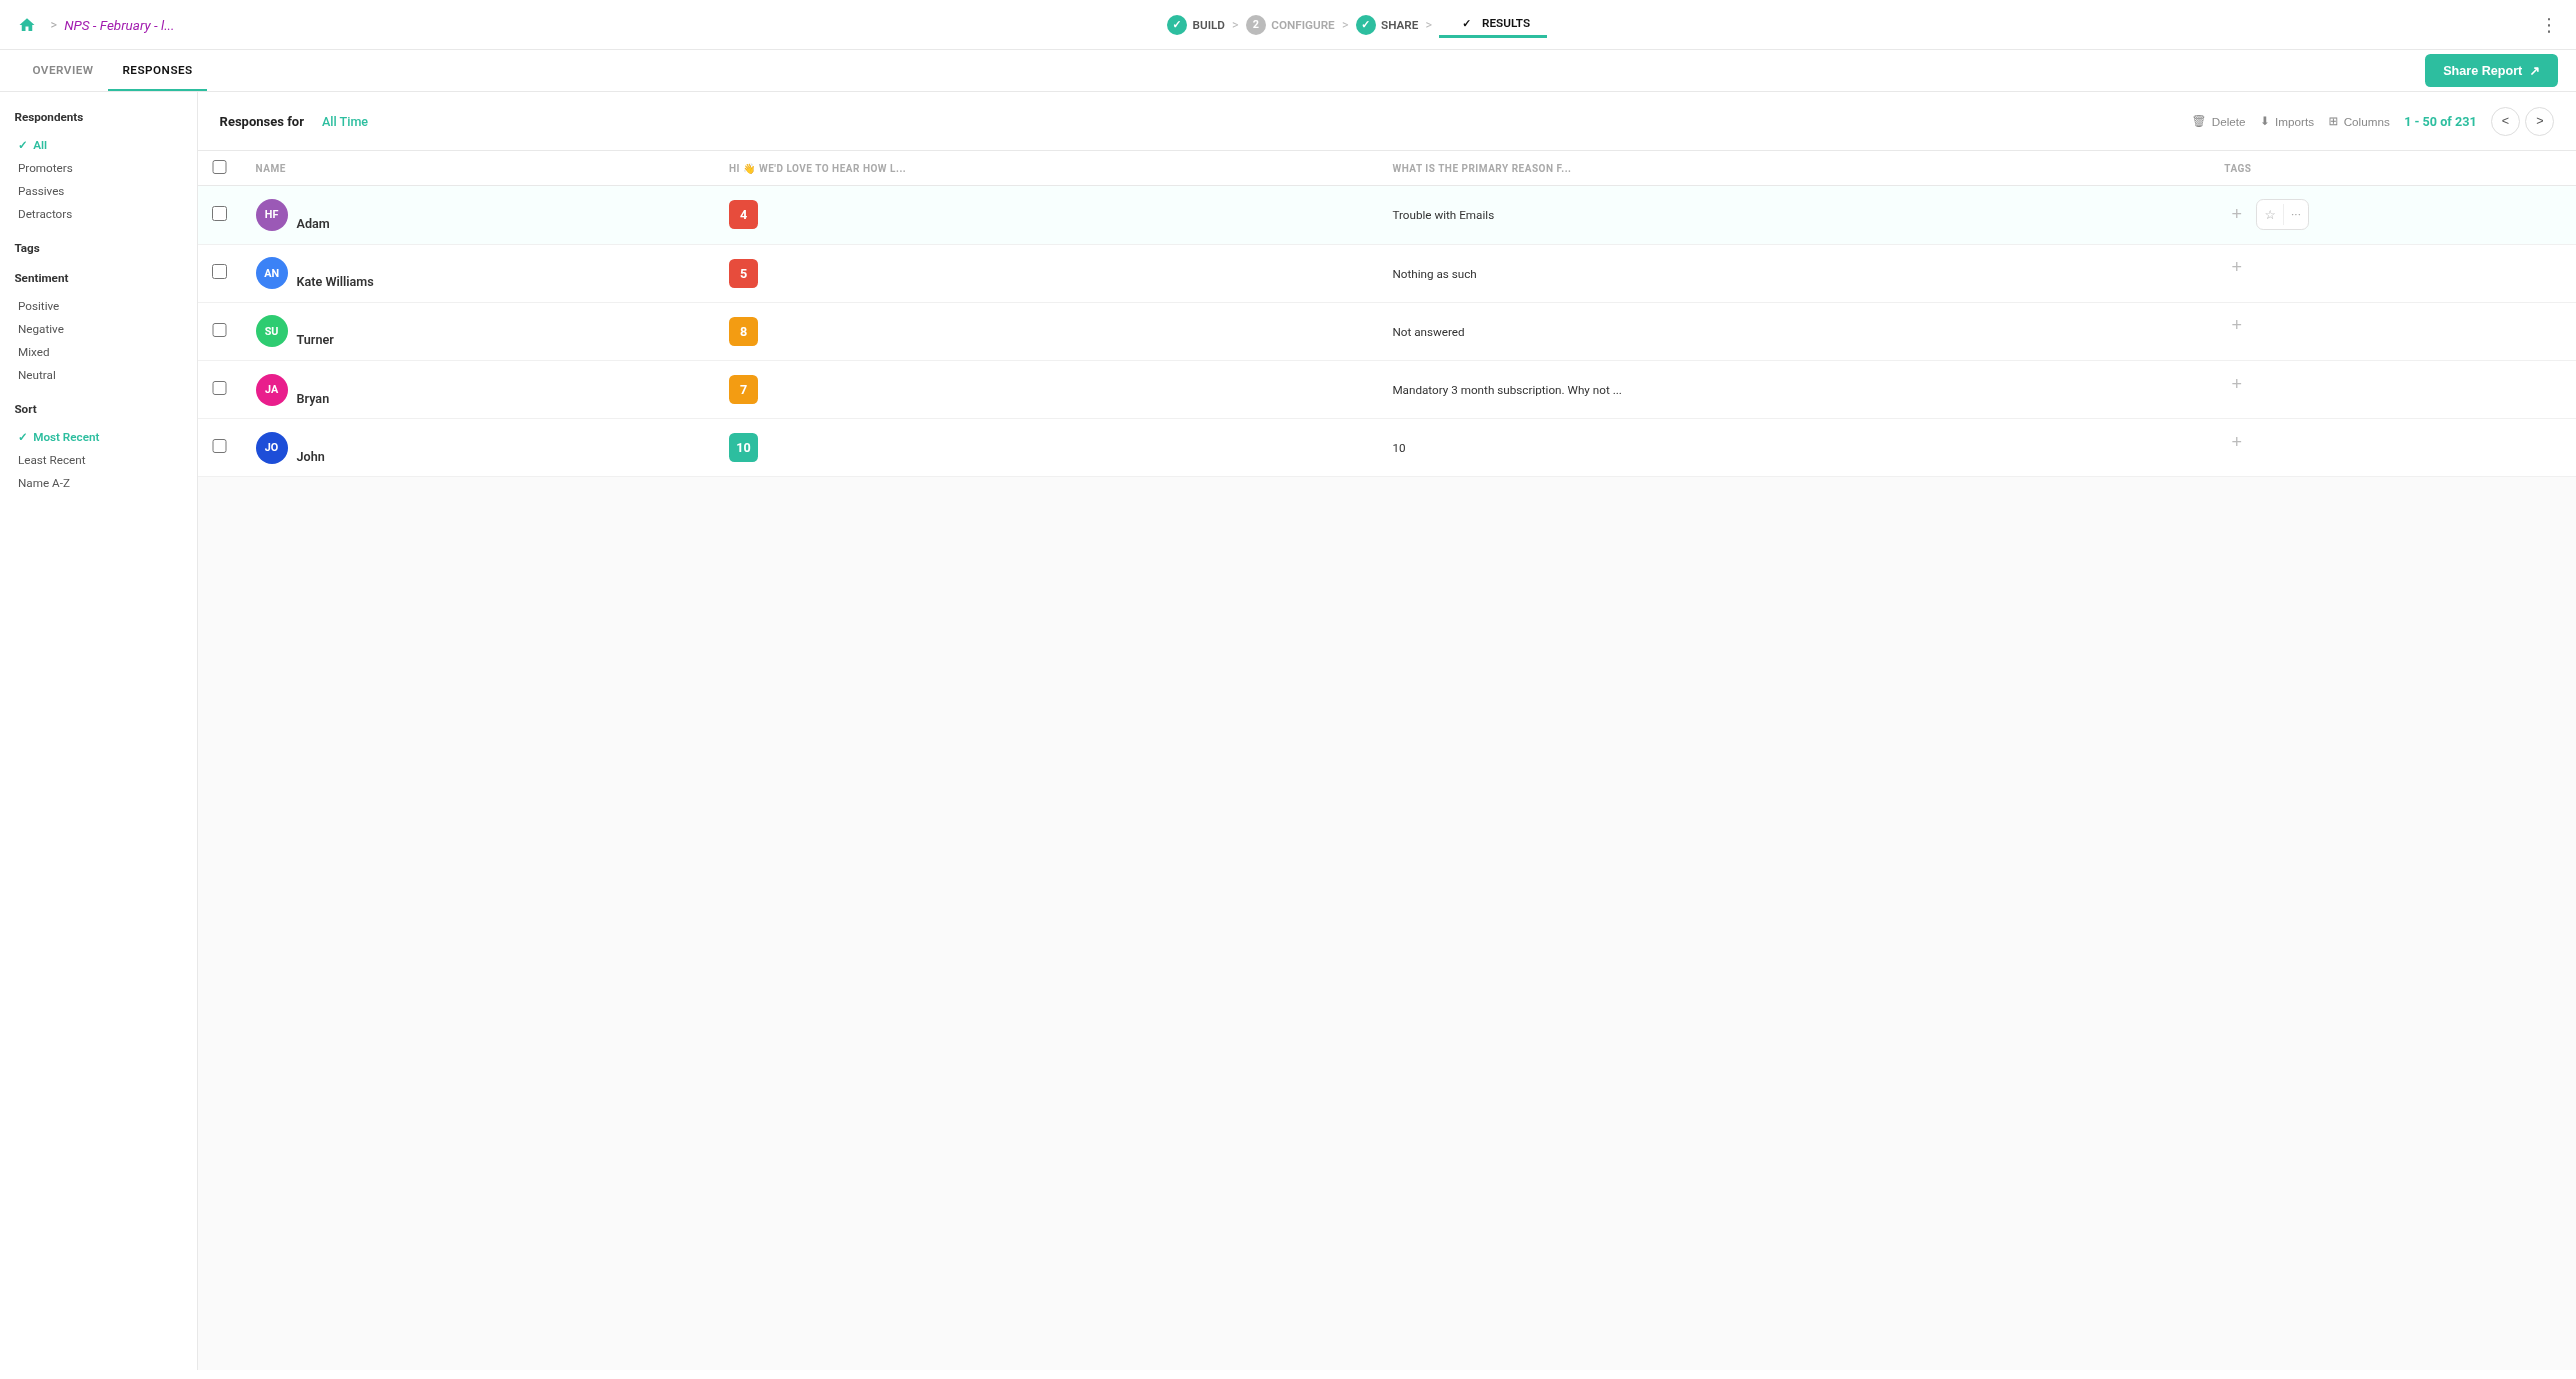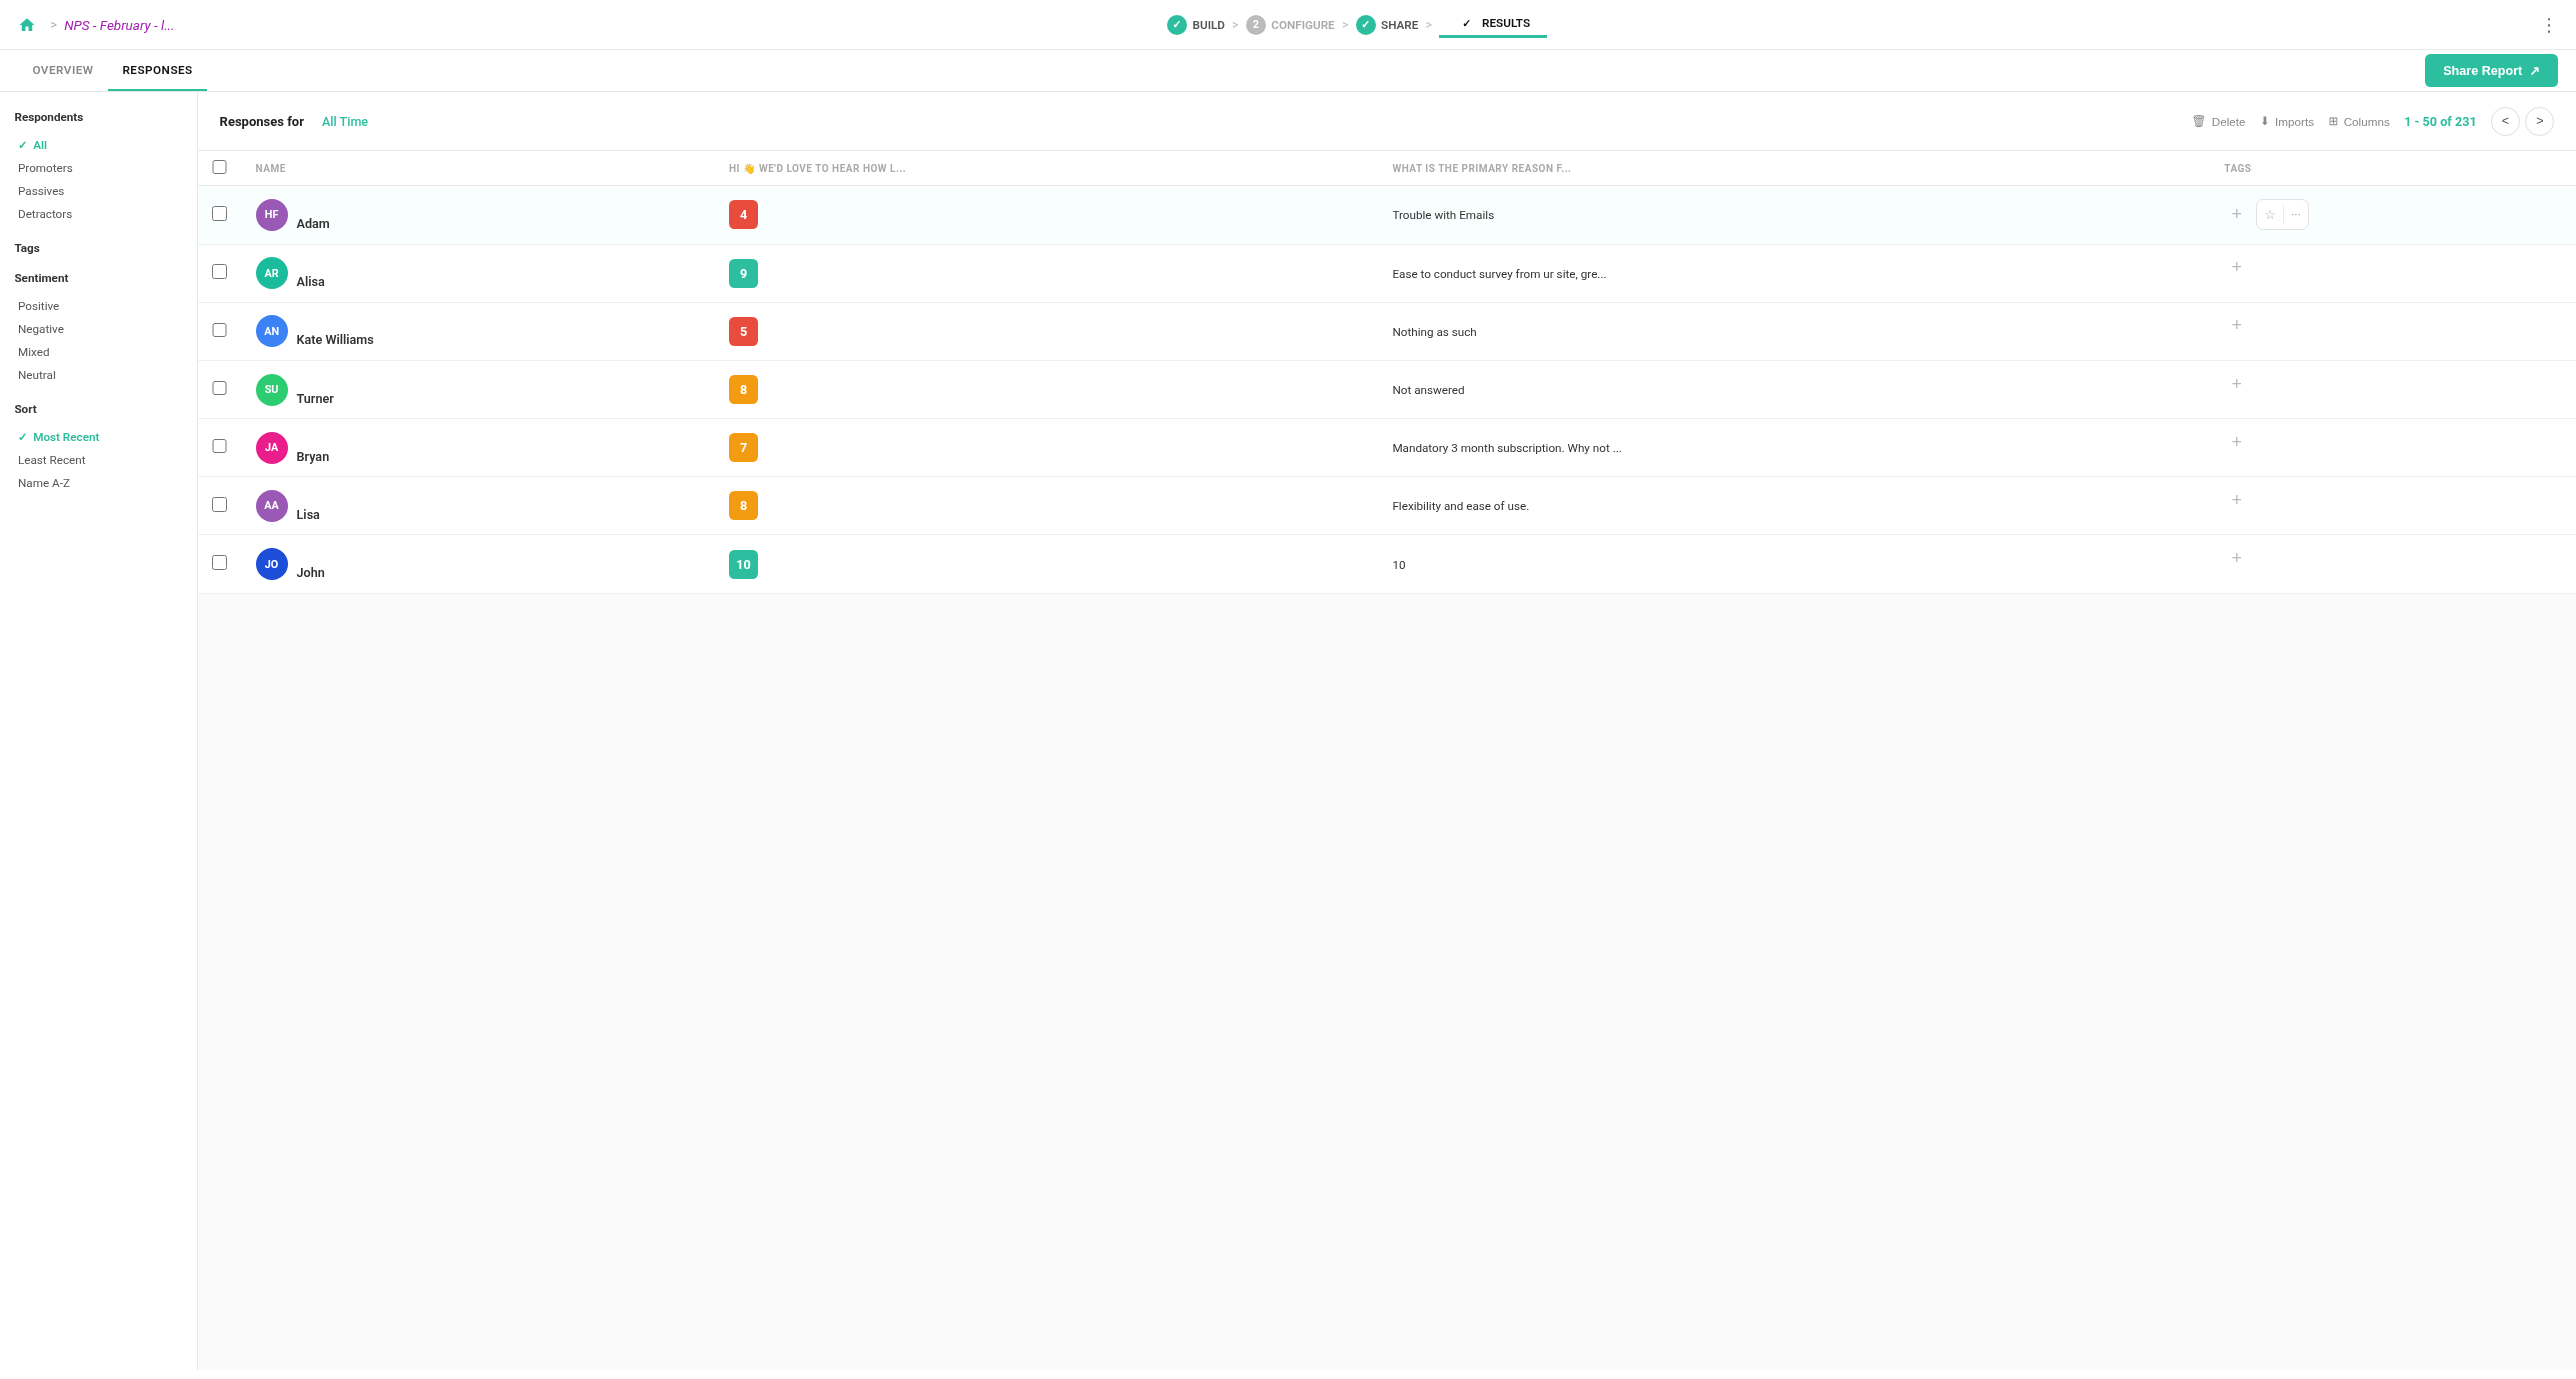--- a/index.html
+++ b/index.html
@@ -383,113 +383,71 @@
         <span class="action-btn-icon">···</span>
       </div>
     </td>
   </tr>
           <tr>
     <td class="checkbox-cell">
       <input type="checkbox" style="">
     </td>
     <td>
       <div class="name-cell">
-        <div class="avatar" style="background:#1abc9c">AR</div>
-        <span>Alisa</span>
-      </div>
-    </td>
-    <td>
-      <span class="score-badge" style="background:#2dbe9f">9</span>
-    </td>
-    <td>
-      <span class="reason-text">Ease to conduct survey from ur site, gre...</span>
+        <div class="avatar" style="background:#3b82f6">AN</div>
+        <span>Kate Williams</span>
+      </div>
+    </td>
+    <td>
+      <span class="score-badge" style="background:#e74c3c">5</span>
+    </td>
+    <td>
+      <span class="reason-text">Nothing as such</span>
     </td>
     <td style="display:flex;align-items:center;gap:7.2px;padding:12.6px 14.4px;">
       <button class="add-tag-btn">+</button>
 
     </td>
   </tr>
           <tr>
     <td class="checkbox-cell">
       <input type="checkbox" style="">
     </td>
     <td>
       <div class="name-cell">
-        <div class="avatar" style="background:#3b82f6">AN</div>
-        <span>Kate Williams</span>
-      </div>
-    </td>
-    <td>
-      <span class="score-badge" style="background:#e74c3c">5</span>
-    </td>
-    <td>
-      <span class="reason-text">Nothing as such</span>
+        <div class="avatar" style="background:#2ecc71">SU</div>
+        <span>Turner</span>
+      </div>
+    </td>
+    <td>
+      <span class="score-badge" style="background:#f39c12">8</span>
+    </td>
+    <td>
+      <span class="reason-text">Not answered</span>
     </td>
     <td style="display:flex;align-items:center;gap:7.2px;padding:12.6px 14.4px;">
       <button class="add-tag-btn">+</button>
 
     </td>
   </tr>
           <tr>
     <td class="checkbox-cell">
       <input type="checkbox" style="">
     </td>
     <td>
       <div class="name-cell">
-        <div class="avatar" style="background:#2ecc71">SU</div>
-        <span>Turner</span>
-      </div>
-    </td>
-    <td>
-      <span class="score-badge" style="background:#f39c12">8</span>
-    </td>
-    <td>
-      <span class="reason-text">Not answered</span>
-    </td>
-    <td style="display:flex;align-items:center;gap:7.2px;padding:12.6px 14.4px;">
-      <button class="add-tag-btn">+</button>
-
-    </td>
-  </tr>
-          <tr>
-    <td class="checkbox-cell">
-      <input type="checkbox" style="">
-    </td>
-    <td>
-      <div class="name-cell">
         <div class="avatar" style="background:#e91e8c">JA</div>
         <span>Bryan</span>
       </div>
     </td>
     <td>
       <span class="score-badge" style="background:#f39c12">7</span>
     </td>
     <td>
       <span class="reason-text">Mandatory 3 month subscription. Why not ...</span>
-    </td>
-    <td style="display:flex;align-items:center;gap:7.2px;padding:12.6px 14.4px;">
-      <button class="add-tag-btn">+</button>
-
-    </td>
-  </tr>
-          <tr>
-    <td class="checkbox-cell">
-      <input type="checkbox" style="">
-    </td>
-    <td>
-      <div class="name-cell">
-        <div class="avatar" style="background:#9b59b6">AA</div>
-        <span>Lisa</span>
-      </div>
-    </td>
-    <td>
-      <span class="score-badge" style="background:#f39c12">8</span>
-    </td>
-    <td>
-      <span class="reason-text">Flexibility and ease of use.</span>
     </td>
     <td style="display:flex;align-items:center;gap:7.2px;padding:12.6px 14.4px;">
       <button class="add-tag-btn">+</button>
 
     </td>
   </tr>
           <tr>
     <td class="checkbox-cell">
       <input type="checkbox" style="">
     </td>

